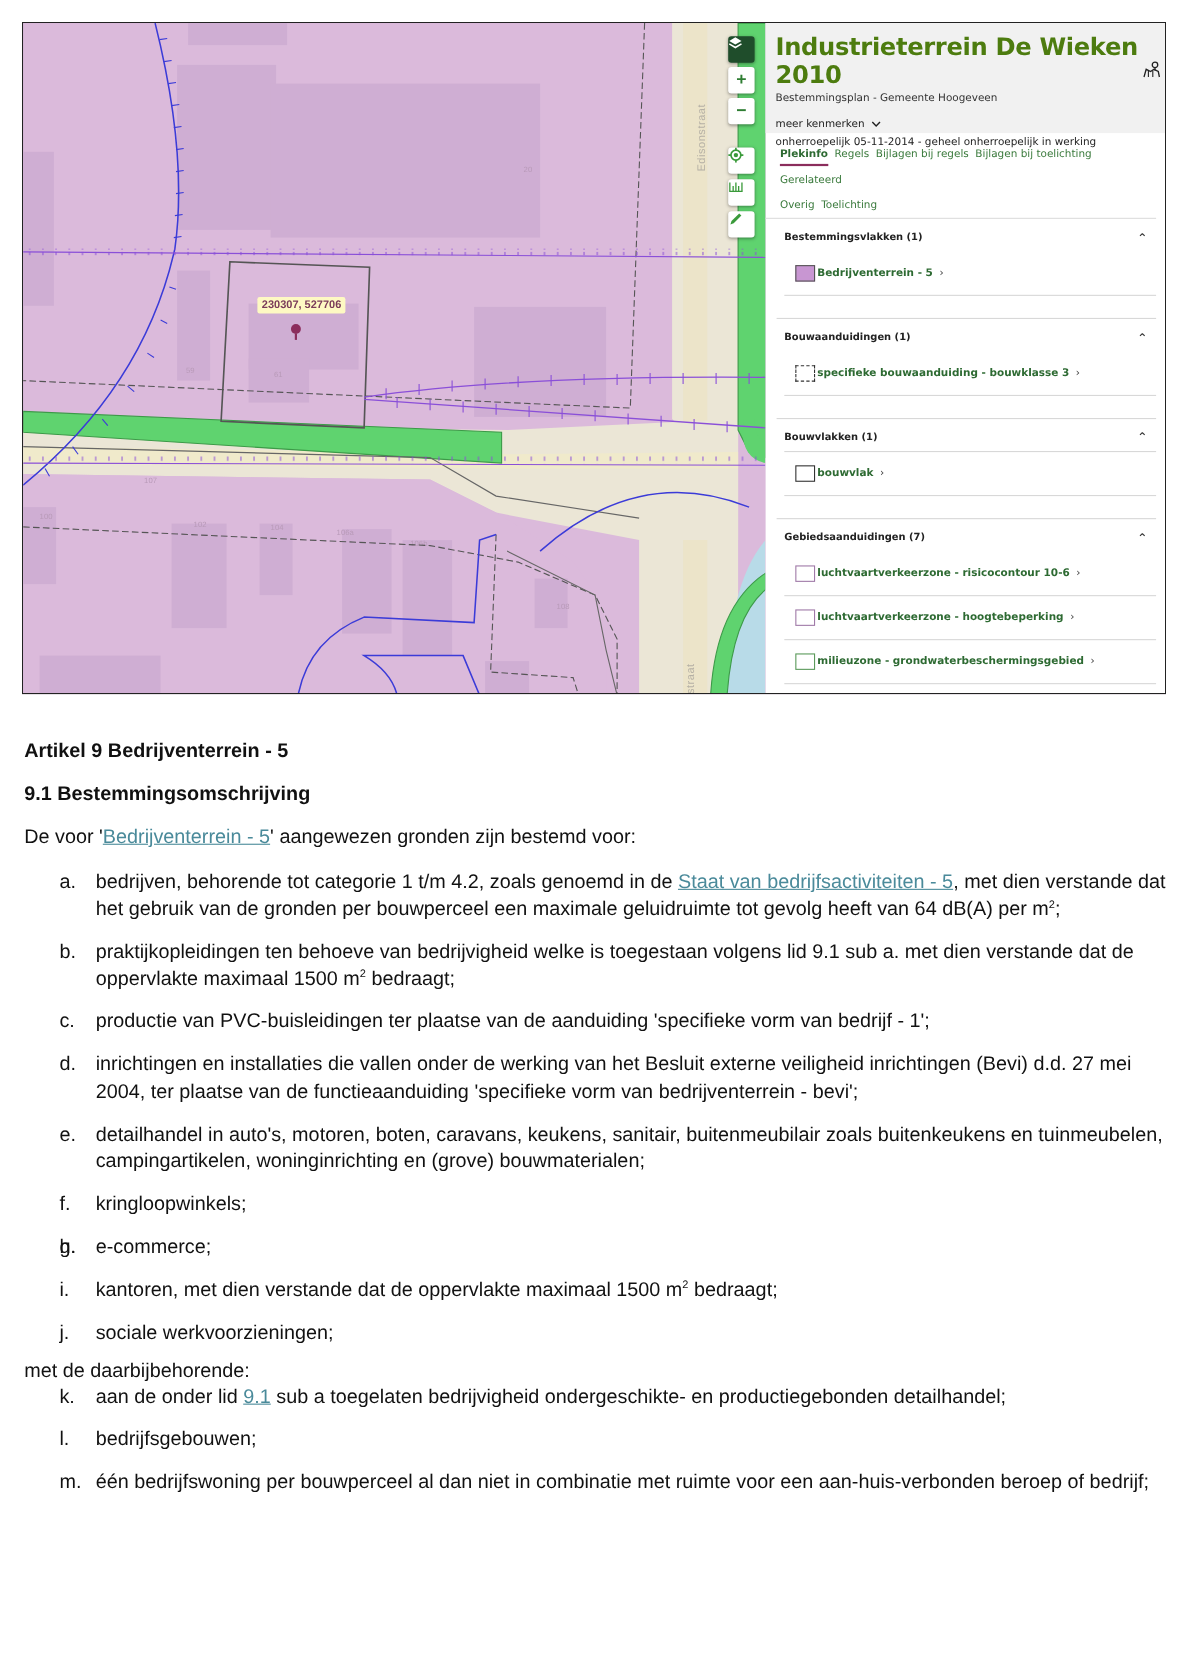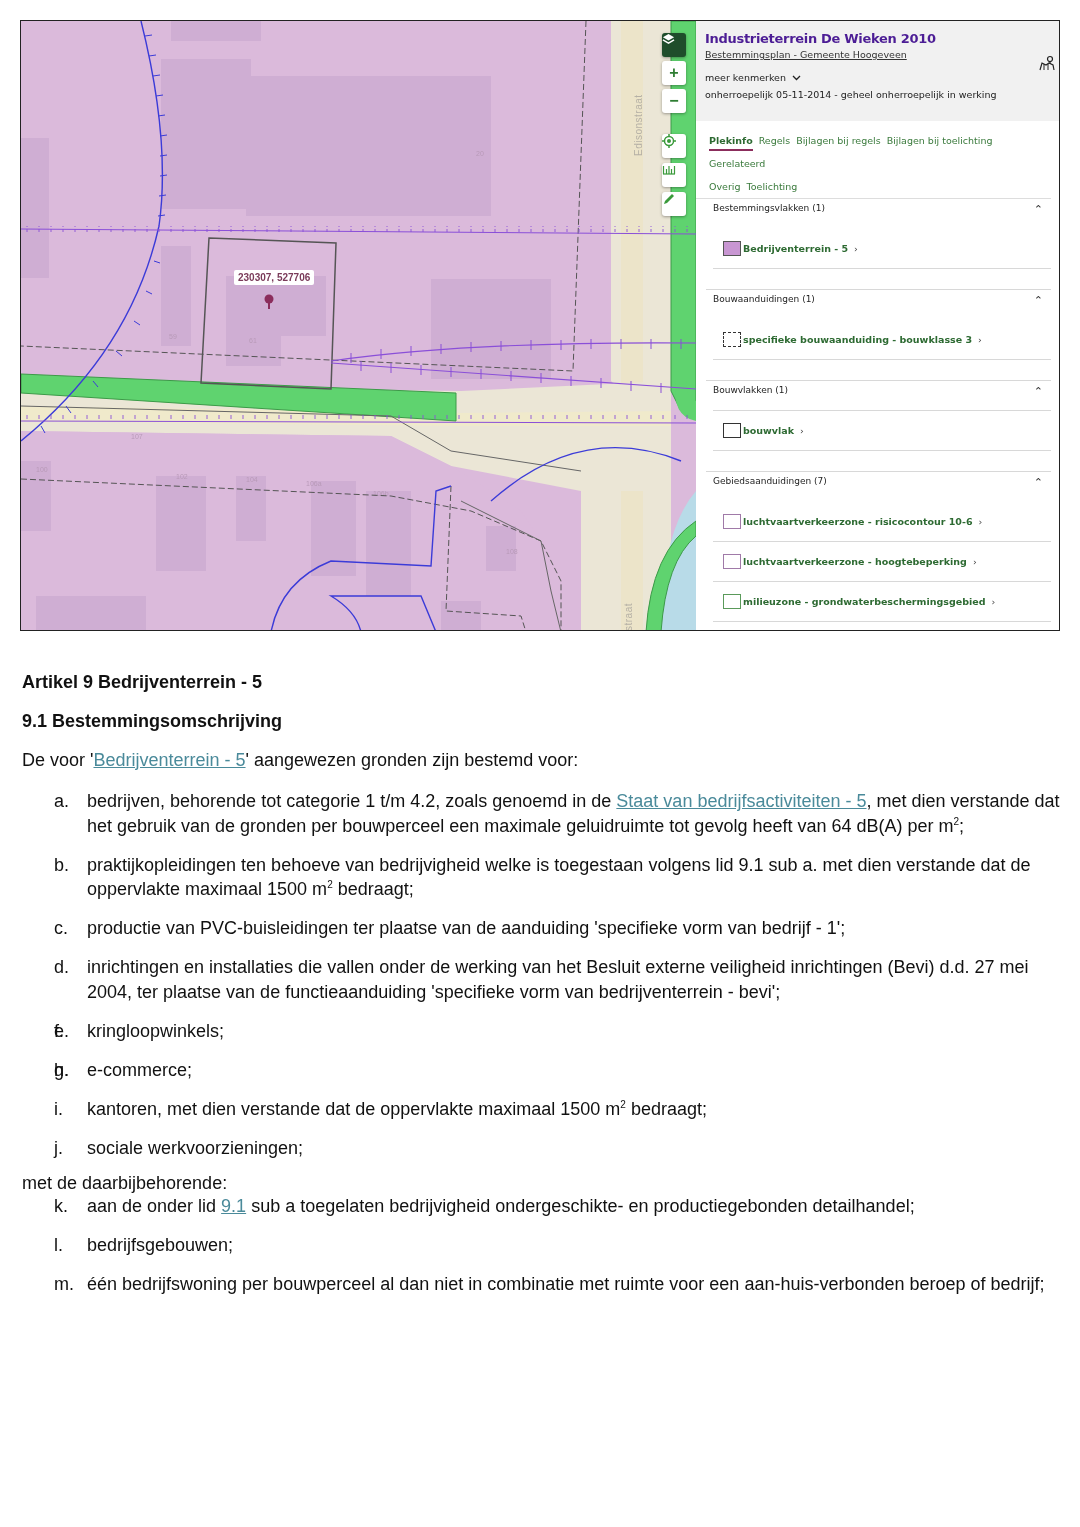--- a/index.html
+++ b/index.html
@@ -9,21 +9,21 @@
   
   .frame {
     position: absolute; left: 20px; top: 20px; width: 1040px; height: 611px;
     border: 1.5px solid #222; overflow: hidden; background: #dbbadb;
   }
   .map { position: absolute; left: 0; top: 0; width: 675px; height: 611px; overflow: hidden; }
   .map svg { position: absolute; left: 0; top: 0; }
 
   .map-label {
     position: absolute; left: 213px; top: 249px;
-    background: #ffffff; color: #7a3b59; font-size: 10px; font-weight: bold;
+    background: #fef9c3; color: #7a3b59; font-size: 10px; font-weight: bold;
     padding: 2px 4px; border-radius: 2px; white-space: nowrap;
   }
   .street-label {
     position: absolute; color: #b5b0a5; font-size: 10px; letter-spacing: .5px;
     transform: rotate(-90deg); transform-origin: left top; white-space: nowrap;
   }
 
   
   .ctrl {
     position: absolute; left: 641px; width: 24px; height: 24px;
@@ -32,34 +32,34 @@
     color: #2e7d32; font-size: 16px; font-weight: bold; cursor: pointer;
   }
   .ctrl.dark { background: #1f4d2b; color: #fff; }
 
   
   .panel {
     position: absolute; left: 675px; top: 0; width: 365px; height: 611px;
     background: #fff; font-family: "DejaVu Sans", sans-serif;
   }
   .panel-head { background: #f1f1f1; padding: 10px 10px 8px 9px; height: 100px; position: relative; }
-  .panel-title { color: #4c1d95; font-size: 13px; font-weight: bold; letter-spacing: -.3px; }
-  .panel-sub { font-size: 9.5px; color: #333; margin-top: 3px; text-decoration: underline; }
+  .panel-title { color: #4d7c0f; font-size: 22px; font-weight: bold; letter-spacing: -.3px; }
+  .panel-sub { font-size: 9.5px; color: #333; margin-top: 3px; }
   .panel-more { font-size: 9.5px; color: #222; margin-top: 12px; display: flex; align-items: center; gap: 6px; }
   .panel-status { font-size: 9.5px; color: #222; margin-top: 6px; }
   .map-pin-icon { position: absolute; right: 6px; top: 34px; width: 16px; height: 16px; }
 
   .tabs { padding: 8px 10px 0 13px; font-size: 9.5px; line-height: 23px; border-bottom: 1px solid #ddd; margin-right: 10px; }
   .tab { color: #3a7a3c; margin-right: 6px; cursor: pointer; display: inline-block; }
   .tab.active { color: #2d6a32; font-weight: bold; border-bottom: 2px solid #8b2d5c; line-height: 16px; }
 
   .section { padding: 0 10px 0 17px; }
   .sec-head {
-    display: flex; justify-content: space-between; 
-    font-size: 9px; font-weight: normal; color: #222; height: 30px; padding-top: 4px;
+    display: flex; justify-content: space-between; align-items: center;
+    font-size: 9px; font-weight: bold; color: #222; height: 30px; padding-top: 4px;
   }
   .sec-head .chev { font-size: 11px; color: #333; margin-right: 8px; }
   .row {
     display: flex; align-items: center; height: 40px; border-bottom: 1px solid #d8d8d8;
     font-size: 9.5px; font-weight: bold; color: #2d6a32; cursor: pointer;
   }
   .row .sw { width: 18px; height: 15px; margin-left: 10px; margin-right: 2px; border: 1px solid #444; }
   .row .arrow { color: #444; margin-left: 6px; font-weight: normal; }
   .sec-sep { border-top: 1px solid #d8d8d8; margin: 20px 0 0 -7px; }
 
@@ -342,21 +342,21 @@
 
 <div class="doc">
   <h1>Artikel 9 Bedrijventerrein - 5</h1>
   <h2>9.1 Bestemmingsomschrijving</h2>
   <p class="intro"><span>De voor '</span><a href="#">Bedrijventerrein - 5</a><span>' aangewezen gronden zijn bestemd voor:</span></p>
   <ol id="list1">
       <li><span class="mk">a.</span><span>bedrijven, behorende tot categorie 1 t/m 4.2, zoals genoemd in de </span><a href="#">Staat van bedrijfsactiviteiten - 5</a><span>, met dien verstande dat het gebruik van de gronden per bouwperceel een maximale geluidruimte tot gevolg heeft van 64 dB(A) per m</span><sup>2</sup><span>;</span></li>
       <li><span class="mk">b.</span><span>praktijkopleidingen ten behoeve van bedrijvigheid welke is toegestaan volgens lid 9.1 sub a. met dien verstande dat de oppervlakte maximaal 1500 m</span><sup>2</sup><span> bedraagt;</span></li>
       <li><span class="mk">c.</span><span>productie van PVC-buisleidingen ter plaatse van de aanduiding 'specifieke vorm van bedrijf - 1';</span></li>
       <li><span class="mk">d.</span><span>inrichtingen en installaties die vallen onder de werking van het Besluit externe veiligheid inrichtingen (Bevi) d.d. 27 mei 2004, ter plaatse van de functieaanduiding 'specifieke vorm van bedrijventerrein - bevi';</span></li>
-      <li><span class="mk">e.</span></li>
+      <li><span class="mk">e.</span><span>detailhandel in auto's, motoren, boten, caravans, keukens, sanitair, buitenmeubilair zoals buitenkeukens en tuinmeubelen, campingartikelen, woninginrichting en (grove) bouwmaterialen;</span></li>
       <li><span class="mk">f.</span><span>kringloopwinkels;</span></li>
       <li><span class="mk">g.</span></li>
       <li><span class="mk">h.</span><span>e-commerce;</span></li>
       <li><span class="mk">i.</span><span>kantoren, met dien verstande dat de oppervlakte maximaal 1500 m</span><sup>2</sup><span> bedraagt;</span></li>
       <li><span class="mk">j.</span><span>sociale werkvoorzieningen;</span></li>
     </ol>
   <p class="mid">met de daarbijbehorende:</p>
   <ol id="list2">
       <li><span class="mk">k.</span><span>aan de onder lid </span><a href="#">9.1</a><span> sub a toegelaten bedrijvigheid ondergeschikte- en productiegebonden detailhandel;</span></li>
       <li><span class="mk">l.</span><span>bedrijfsgebouwen;</span></li>

